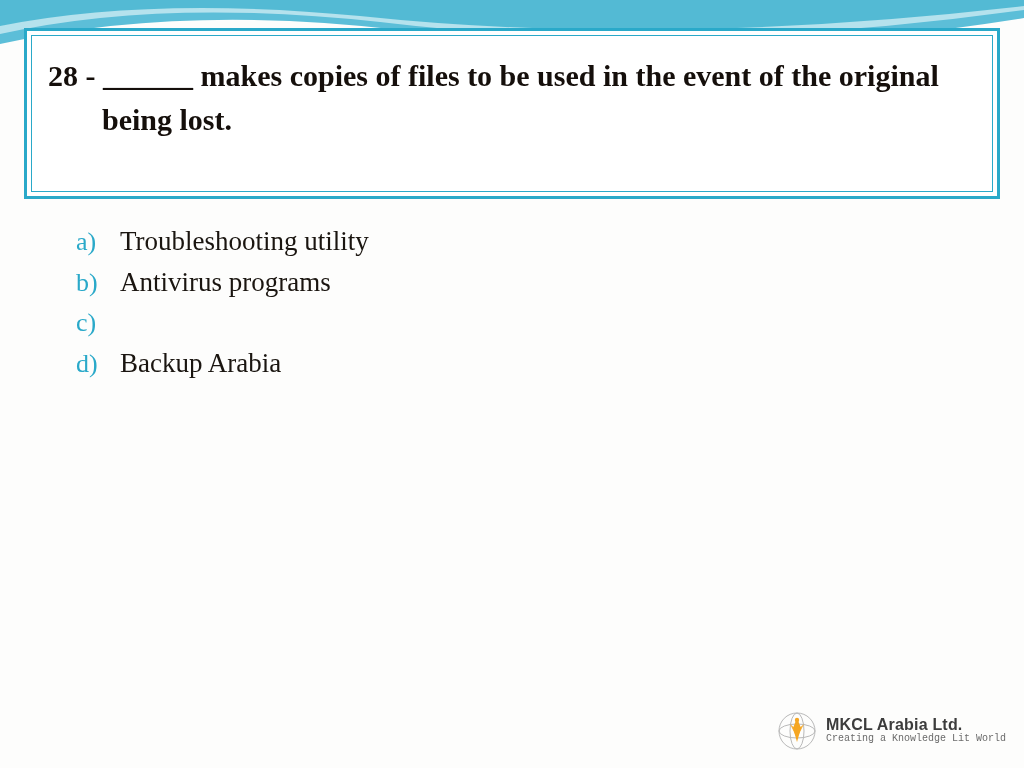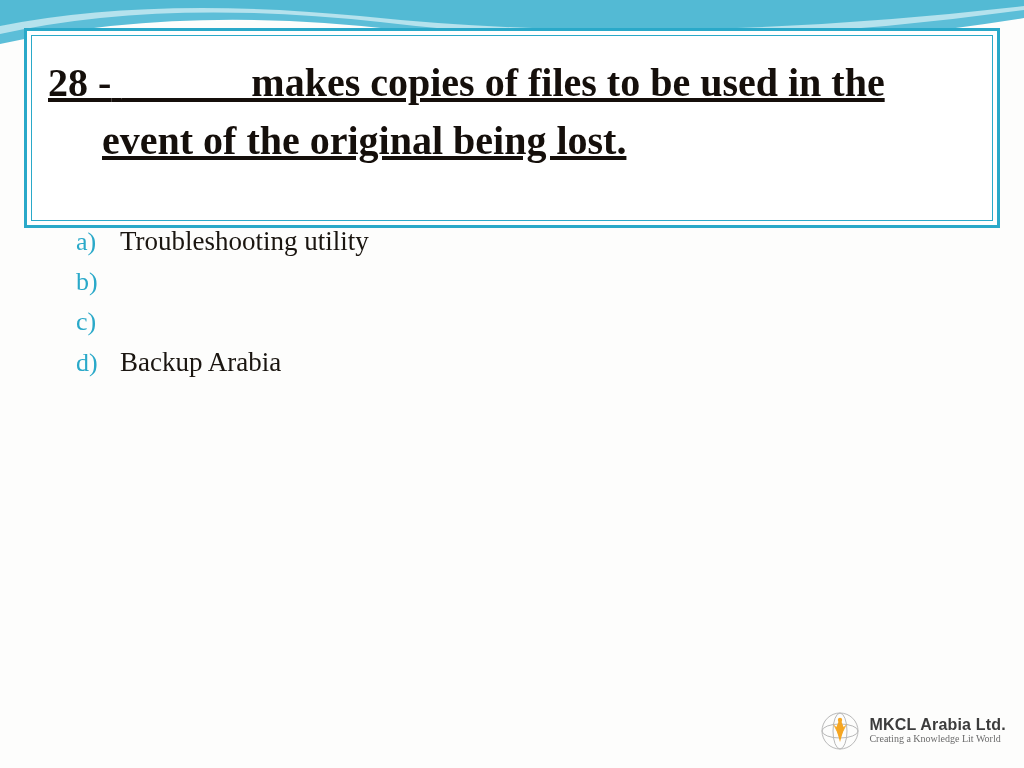--- a/index.html
+++ b/index.html
@@ -26,25 +26,24 @@
       top: 28px;
       background: #ffffff;
       border: 3px solid #2aa9c9;
       padding: 4px;
     }
     .question-inner {
       border: 1px solid #2aa9c9;
       padding: 18px 16px 50px 16px;
     }
     .question-text {
-      font-size: 40px;
+      font-size: 30px;
       font-weight: bold;
       color: #150f0b;
       line-height: 1.45;
-      text-decoration: underline;
     }
     .question-number { white-space: nowrap; }
     .question-body { display: inline; }
     .indent-wrap { padding-left: 54px; display: block; text-indent: -54px; }
     .options {
       position: absolute;
       left: 76px;
       top: 226px;
     }
     .option {
@@ -76,21 +75,21 @@
     }
     .logo-text { line-height: 1.05; }
     .logo-title {
       font-family: Arial, sans-serif;
       font-weight: bold;
       font-size: 16px;
       color: #3c3c3c;
       letter-spacing: 0.2px;
     }
     .logo-tag {
-      font-family: Liberation Serif, serif;
+      font-family: Liberation Mono, monospace;
       font-size: 10px;
       color: #6b6b6b;
     }
   </style>
 </head>
 <body>
 
 <div class="bg-wave">
   <svg width="1024" height="120" viewBox="0 0 1024 120">
     <path d="M 0 0 L 1024 0 L 1024 18 Q 700 70 400 30 Q 180 4 0 44 Z" fill="#3fb3d1" opacity="0.85"></path>
@@ -110,20 +109,21 @@
   </div>
 </div>
 
 <div class="options">
   <div class="option">
     <span class="opt-letter">a)</span>
     <span class="opt-text">Troubleshooting utility</span>
   </div>
   <div class="option">
     <span class="opt-letter">b)</span>
+    <span class="opt-text">Antivirus programs</span>
   </div>
   <div class="option">
     <span class="opt-letter">c)</span>
   </div>
   <div class="option">
     <span class="opt-letter">d)</span>
     <span class="opt-text">Backup Arabia</span>
   </div>
 </div>
 

